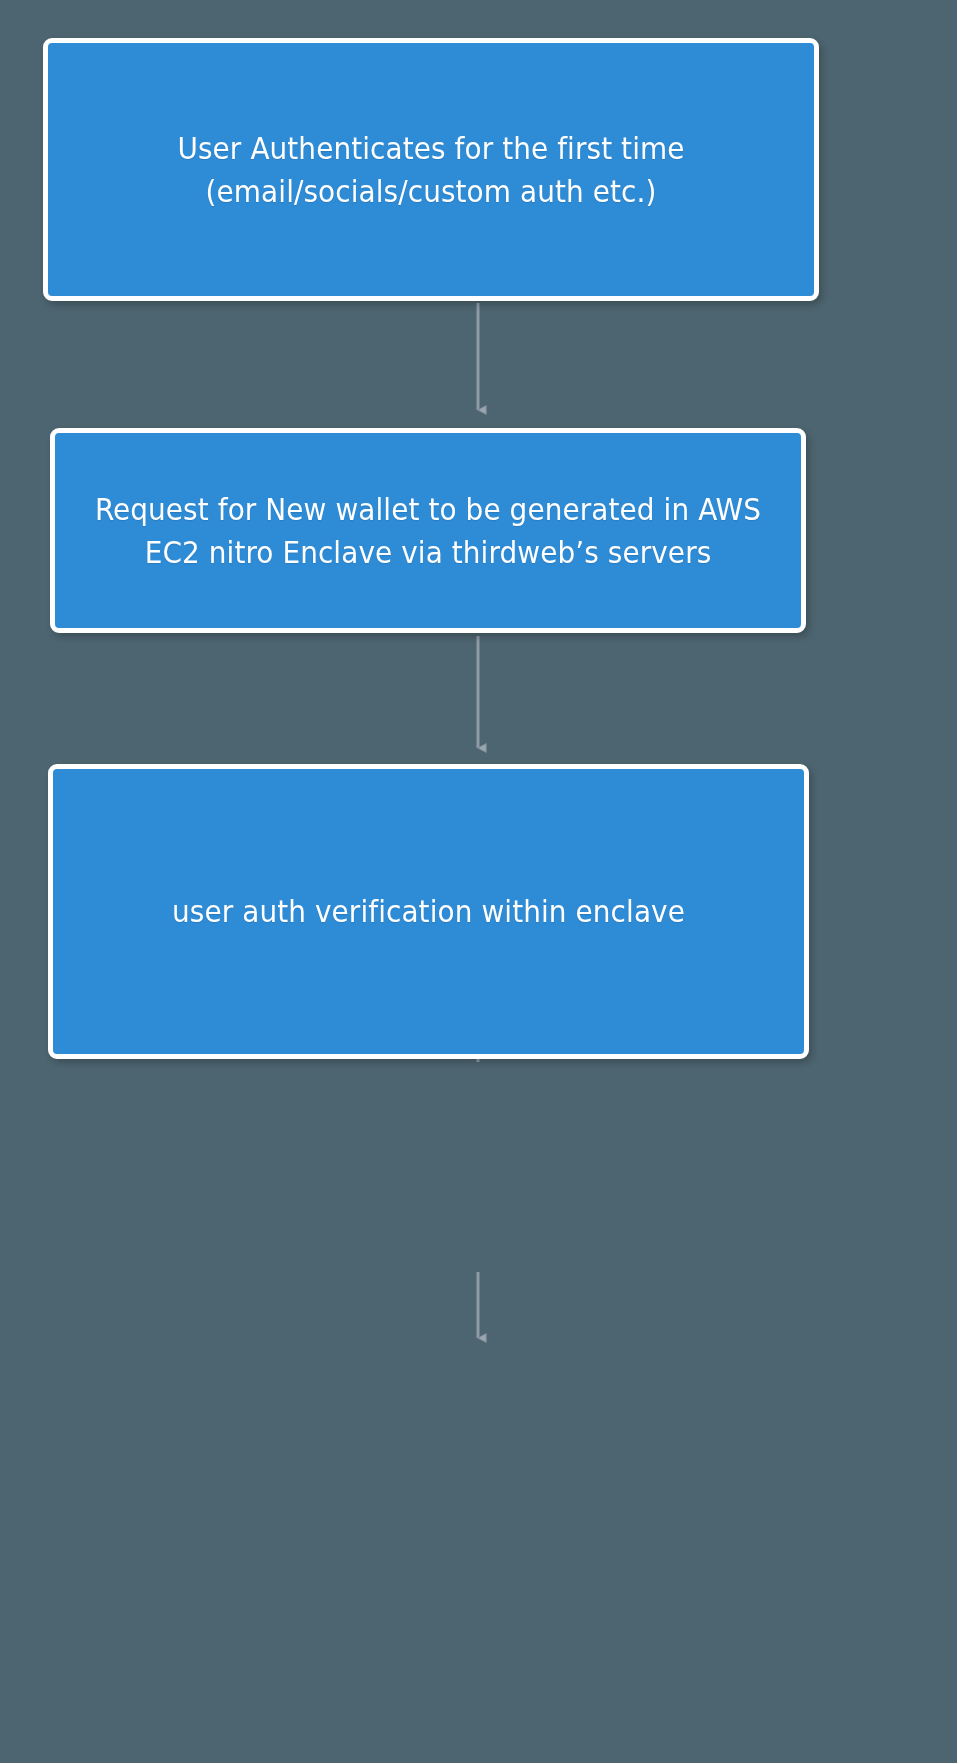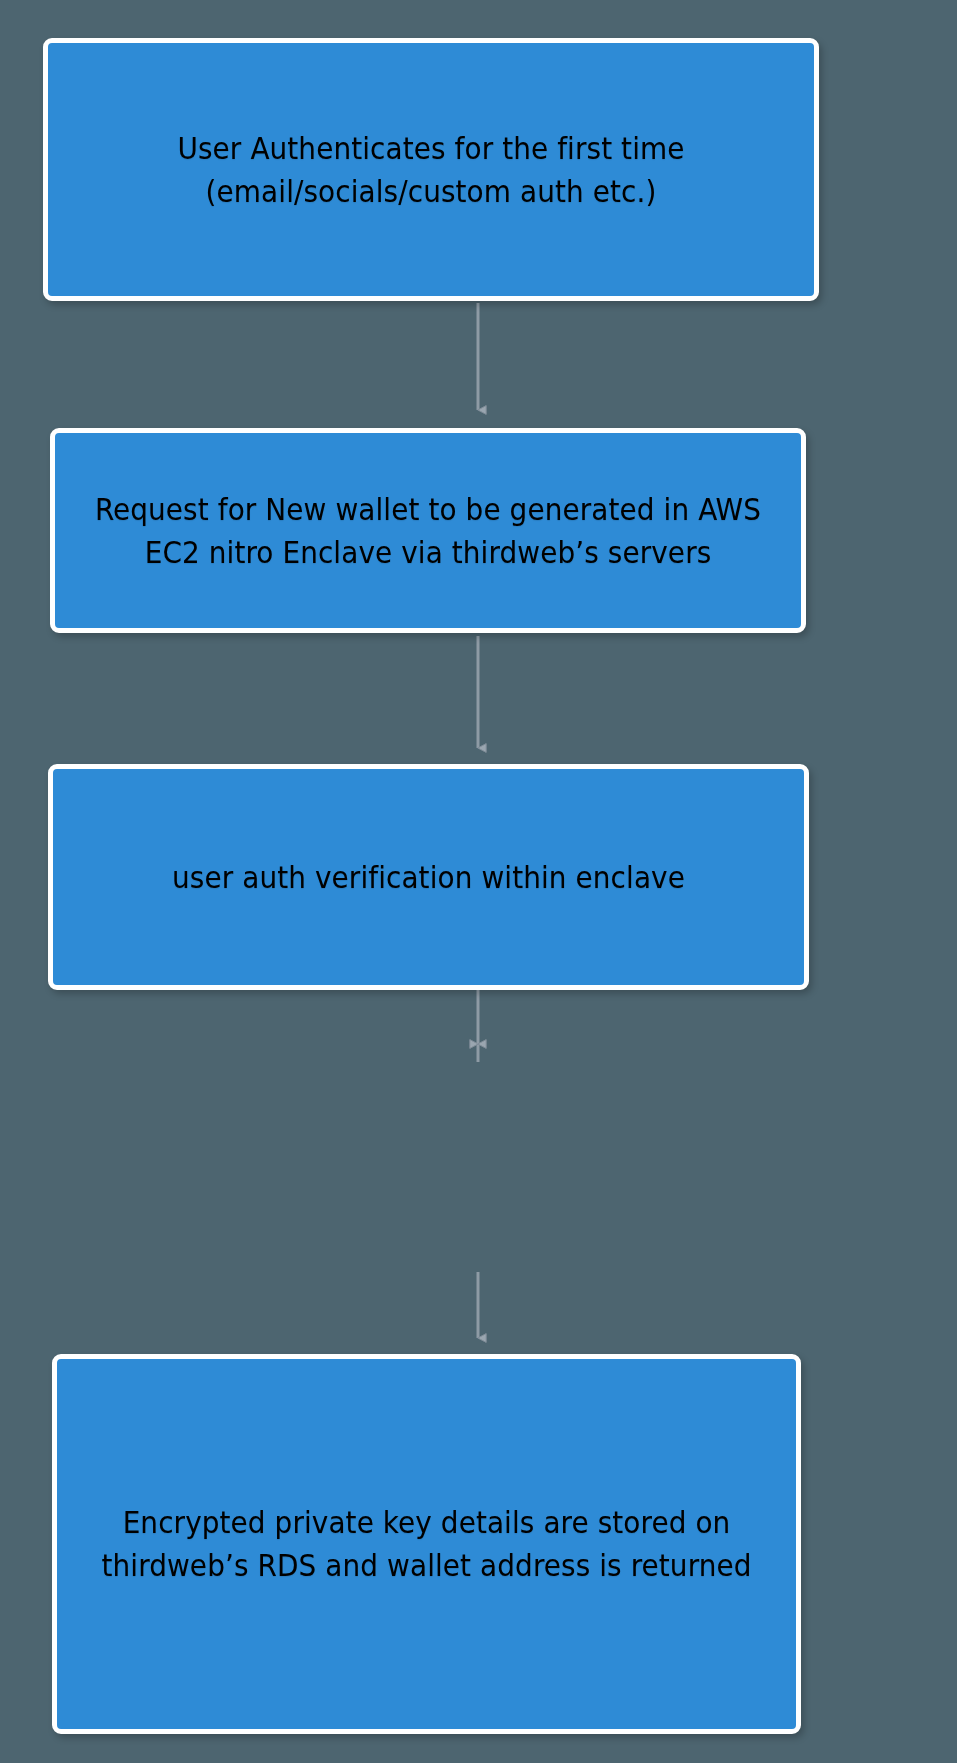--- a/index.html
+++ b/index.html
@@ -24,32 +24,32 @@
     border: 5px solid #ffffff;
     border-radius: 9px;
     box-shadow: 3px 4px 7px rgba(0,0,0,0.22);
     display: flex;
     align-items: center;
     justify-content: center;
     text-align: center;
   }
   .node .node-text {
     display: block;
-    color: #000000;
+    color: #ffffff;
     font-size: 31px;
     line-height: 1.38;
     letter-spacing: 0.1px;
     padding: 0 18px;
     white-space: pre-line;
     text-shadow: 0 1px 1px rgba(0,0,0,0.10);
   }
 
   #node-1 { left: 43px;  top: 38px;   width: 776px; height: 263px; }
   #node-2 { left: 50px;  top: 428px;  width: 756px; height: 205px; }
-  #node-3 { left: 48px;  top: 764px;  width: 761px; height: 226px; }
+  #node-3 { left: 48px;  top: 764px;  width: 761px; height: 295px; }
   #node-4 { left: 60px;  top: 1061px; width: 758px; height: 208px; }
   #node-5 { left: 52px;  top: 1354px; width: 749px; height: 380px; }
 
   
   .edge {
     position: absolute;
     left: 0;
     top: 0;
     width: 957px;
     height: 1763px;
@@ -89,17 +89,14 @@
 
   <div class="node" id="node-2">
     <span class="node-text">Request for New wallet to be generated in AWS EC2 nitro Enclave via thirdweb’s servers</span>
   </div>
 
   <div class="node" id="node-3">
     <span class="node-text">user auth verification within enclave</span>
   </div>
 
 
-  <div class="node" id="node-5">
-    <span class="node-text">Encrypted private key details are stored on thirdweb’s RDS and wallet address is returned</span>
-  </div>
 
 </div>
 
 </body></html>

